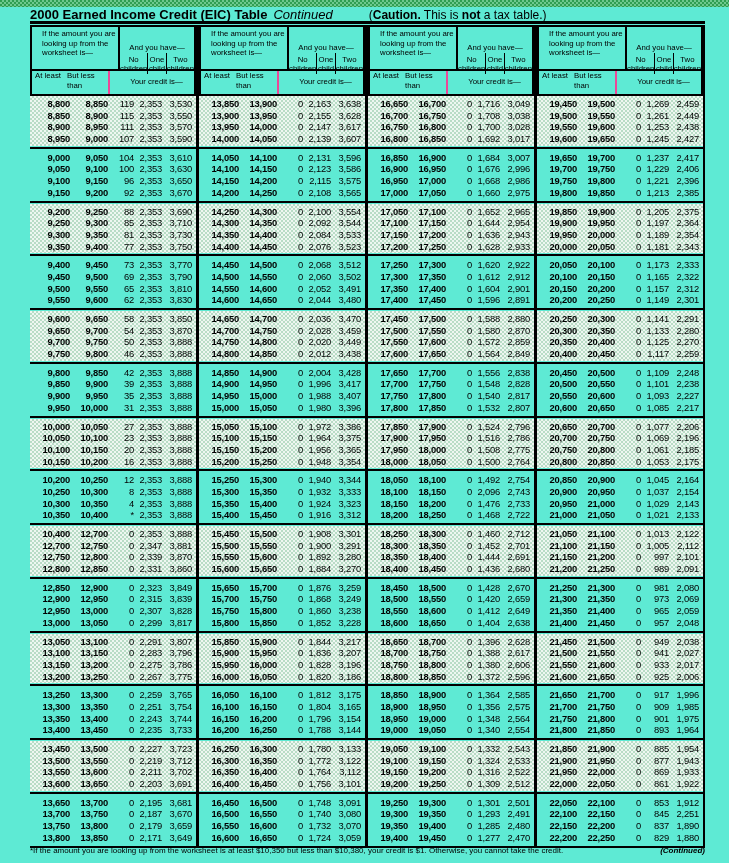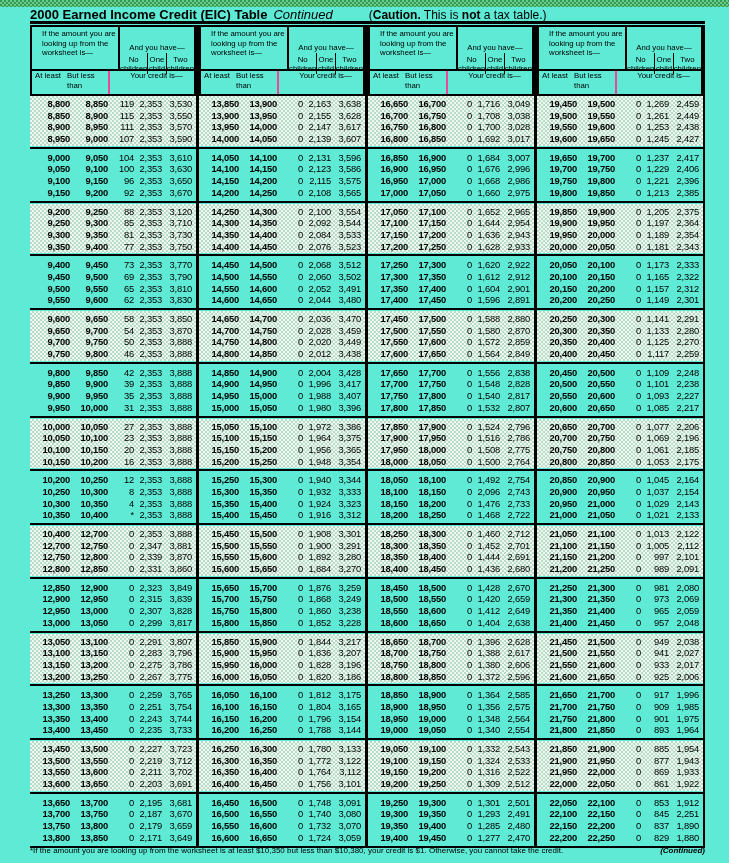--- a/index.html
+++ b/index.html
@@ -45,21 +45,21 @@
   .lookup{width:76px;padding:2px 0 0 10px;border-right:2px solid #000;}
   .have{flex:1;display:flex;flex-direction:column;}
   .have-label{text-align:center;padding-top:16px;height:11px;}
   .childcols{flex:1;display:flex;}
   .childcol{flex:1;border-left:1.5px solid #000;text-align:center;padding-top:2px;}
   .childcol:first-child{border-left:none;}
   .ghead-bot{display:flex;height:23px;border-top:2px solid #000;}
   .rangelabels{width:76px;border-right:2px solid #ec4899;display:flex;padding-top:0;}
   .al-label{width:32px;padding-left:3px;}
   .bl-label{width:34px;}
-  .credit-label{flex:1;text-align:center;margin-left:9px;}
+  .credit-label{flex:1;text-align:center;padding-top:6px;margin-left:9px;}
 
   
   .gbody{display:flex;flex-direction:column;}
   .block{padding:2px 0 1px 0;}
   .block.shaded{
     background-color:#eef7f1;
     background-image:
       linear-gradient(45deg,#b9dcc6 25%,transparent 25%,transparent 75%,#b9dcc6 75%),
       linear-gradient(45deg,#b9dcc6 25%,transparent 25%,transparent 75%,#b9dcc6 75%);
     background-size:4px 4px;background-position:0 0,2px 2px;
@@ -177,21 +177,21 @@
               <div class="c-tc">3,670</div>
             </div>
           </div>
           <div class="bsep"></div>
           <div class="block shaded">
             <div class="row">
               <div class="c-al">9,200</div>
               <div class="c-bl">9,250</div>
               <div class="c-nc">88</div>
               <div class="c-oc">2,353</div>
-              <div class="c-tc">3,120</div>
+              <div class="c-tc">3,690</div>
             </div>
             <div class="row">
               <div class="c-al">9,250</div>
               <div class="c-bl">9,300</div>
               <div class="c-nc">85</div>
               <div class="c-oc">2,353</div>
               <div class="c-tc">3,710</div>
             </div>
             <div class="row">
               <div class="c-al">9,300</div>

